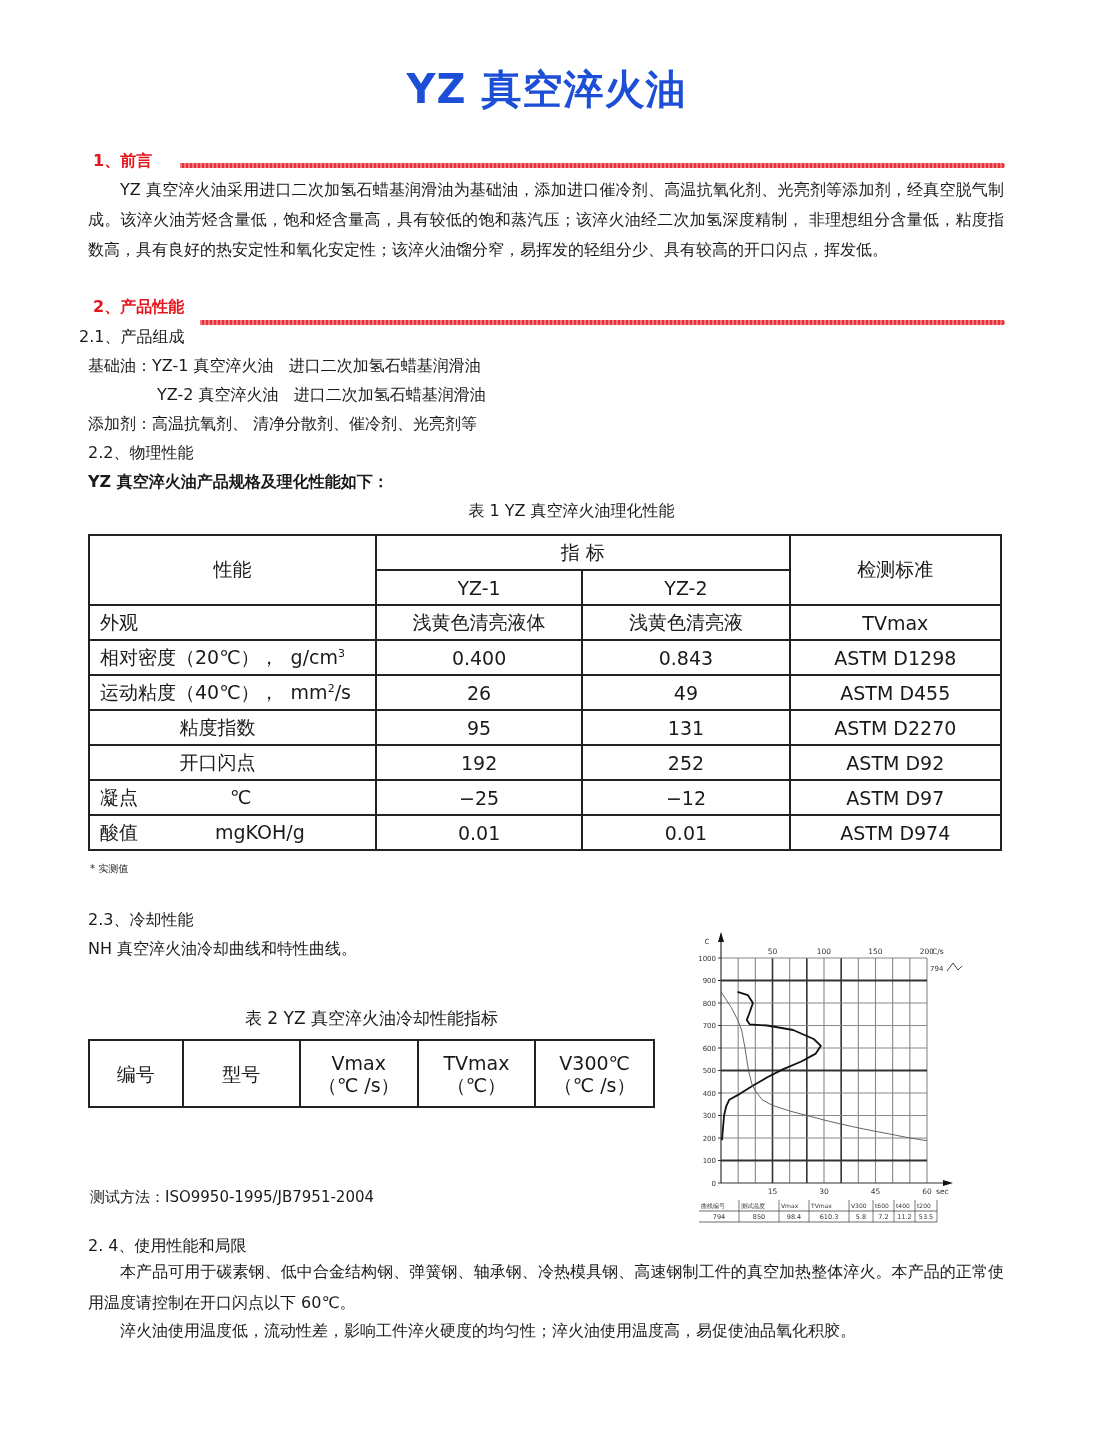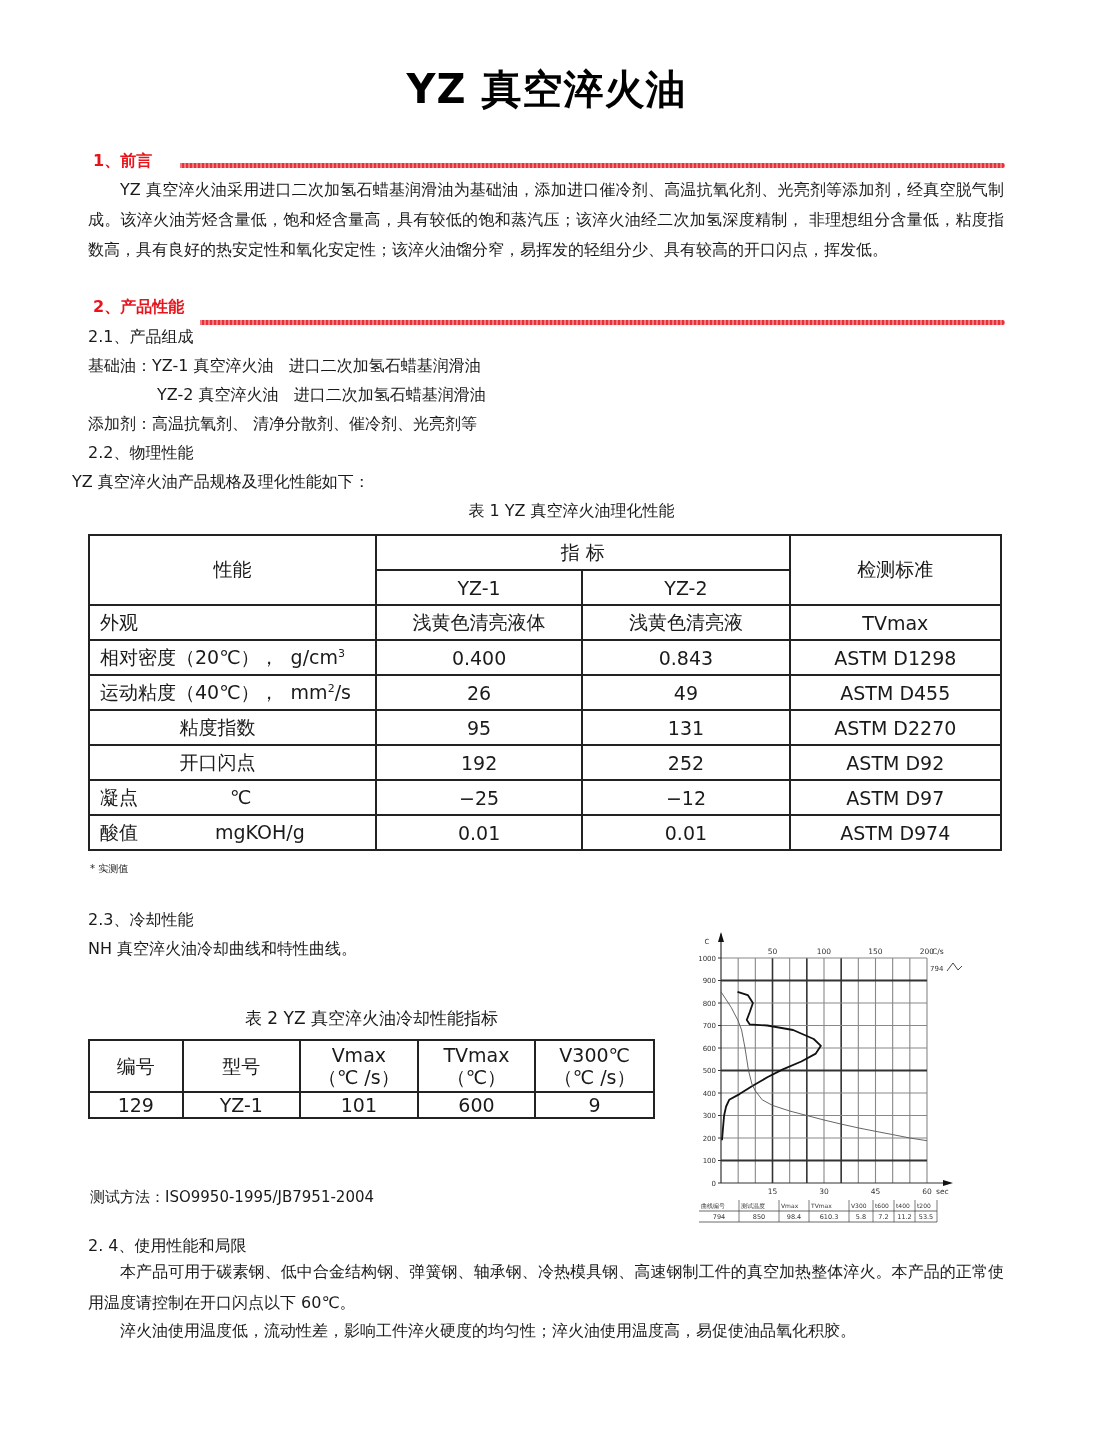--- a/index.html
+++ b/index.html
@@ -1,19 +1,19 @@
 <!DOCTYPE html>
 <html><head>
 <meta charset="utf-8">
 <style>
   html, body { margin: 0; padding: 0; background: #ffffff; }
   body { width: 1093px; height: 1442px; position: relative; overflow: hidden;
          font-family: "DejaVu Sans", "Liberation Sans", sans-serif; color: #1a1a1a; }
   .abs { position: absolute; }
-  .title { left: 0; width: 1093px; top: 62px; text-align: center; font-size: 40px; font-weight: bold; letter-spacing: 1px; color: #000000; }
+  .title { left: 0; width: 1093px; top: 62px; text-align: center; font-size: 40px; font-weight: bold; letter-spacing: 1px; color: #1d4ed8; }
   .sec-head { font-size: 16px; font-weight: bold; color: #e8141c; }
   .sec-line { height: 5px; background: repeating-linear-gradient(90deg, #f07a80 0 2px, #e8323a 2px 4px); border-radius: 0 3px 3px 0; }
   .para { font-size: 16px; line-height: 30px; color: #1a1a1a; }
   .line { font-size: 16px; line-height: 29px; color: #1a1a1a; white-space: pre; }
   table.t1 { position: absolute; left: 88px; top: 534px; width: 914px; border-collapse: collapse; font-size: 19px; }
   table.t1 td { border: 2px solid #222; height: 33px; padding: 0 10px; text-align: center; }
   table.t1 td.left { text-align: left; }
   table.t2 { position: absolute; left: 88px; top: 1039px; width: 567px; border-collapse: collapse; font-size: 19px; }
   table.t2 td { border: 2px solid #222; text-align: center; padding: 0; line-height: 22px; }
   .caption { font-size: 16px; color: #1a1a1a; }
@@ -26,26 +26,26 @@
 <body>
 
 <div class="abs title">YZ 真空淬火油</div>
 
 <div class="abs sec-head" style="left:93px; top:151px;">1、前言</div>
 <div class="abs sec-line" style="left:180px; top:163px; width:825px;"></div>
 <div class="abs para" style="left:88px; top:175px; width:916px; text-indent:32px; text-align:justify;">YZ 真空淬火油采用进口二次加氢石蜡基润滑油为基础油，添加进口催冷剂、高温抗氧化剂、光亮剂等添加剂，经真空脱气制成。该淬火油芳烃含量低，饱和烃含量高，具有较低的饱和蒸汽压；该淬火油经二次加氢深度精制， 非理想组分含量低，粘度指数高，具有良好的热安定性和氧化安定性；该淬火油馏分窄，易挥发的轻组分少、具有较高的开口闪点，挥发低。</div>
 
 <div class="abs sec-head" style="left:93px; top:297px;">2、产品性能</div>
 <div class="abs sec-line" style="left:200px; top:320px; width:805px;"></div>
-<div class="abs line" style="left:88px; top:322px;">2.1、产品组成</div>
+<div class="abs line" style="left:79px; top:322px;">2.1、产品组成</div>
 <div class="abs line" style="left:88px; top:351px;">基础油：YZ-1 真空淬火油   进口二次加氢石蜡基润滑油</div>
 <div class="abs line" style="left:157px; top:380px;">YZ-2 真空淬火油   进口二次加氢石蜡基润滑油</div>
 <div class="abs line" style="left:88px; top:409px;">添加剂：高温抗氧剂、 清净分散剂、催冷剂、光亮剂等</div>
 <div class="abs line" style="left:88px; top:438px;">2.2、物理性能</div>
-<div class="abs line" style="left:72px; top:467px;">YZ 真空淬火油产品规格及理化性能如下：</div>
+<div class="abs line" style="left:88px; top:467px;font-weight:bold;">YZ 真空淬火油产品规格及理化性能如下：</div>
 <div class="abs caption" style="left:0; width:1093px; top:501px; text-align:center; padding-left:50px; box-sizing:border-box;">表 1 YZ 真空淬火油理化性能</div>
 
 <table class="t1">
   <colgroup>
       <col style="width:287px">
       <col style="width:207px">
       <col style="width:208px">
       <col style="width:212px">
     </colgroup>
   <tbody>
@@ -110,46 +110,39 @@
 
 <table class="t2">
   <colgroup>
       <col style="width:94px">
       <col style="width:118px">
       <col style="width:118px">
       <col style="width:118px">
       <col style="width:119px">
     </colgroup>
   <tbody>
-      <tr style="height:52px;margin-top:12px;">
+      <tr style="height:67px;margin-top:12px;">
     <td>
           <div>编号</div>
         </td>
     <td>
           <div>型号</div>
         </td>
     <td>
           <div>Vmax</div>
           <div>（℃ /s）</div>
         </td>
     <td>
           <div>TVmax</div>
           <div>（℃）</div>
         </td>
     <td>
           <div>V300℃</div>
           <div>（℃ /s）</div>
         </td>
-  </tr>
-  <tr style="height:26px;">
-    <td>129</td>
-    <td>YZ-1</td>
-    <td>101</td>
-    <td>600</td>
-    <td>9</td>
   </tr>
 </tbody>
   </table>
 <div class="abs caption" style="left:90px; top:1188px; font-size:15px;">测试方法：ISO9950-1995/JB7951-2004</div>
 
 <div class="abs chart-wrap">
   <svg id="chart-svg" width="300" height="310" viewBox="0 0 300 310">
       <line x1="48.16666666666667" y1="38" x2="48.16666666666667" y2="263" stroke="#888" stroke-width="1.1"></line>
       <line x1="65.33333333333334" y1="38" x2="65.33333333333334" y2="263" stroke="#888" stroke-width="1.1"></line>
       <line x1="82.5" y1="38" x2="82.5" y2="263" stroke="#333" stroke-width="1.6"></line>

